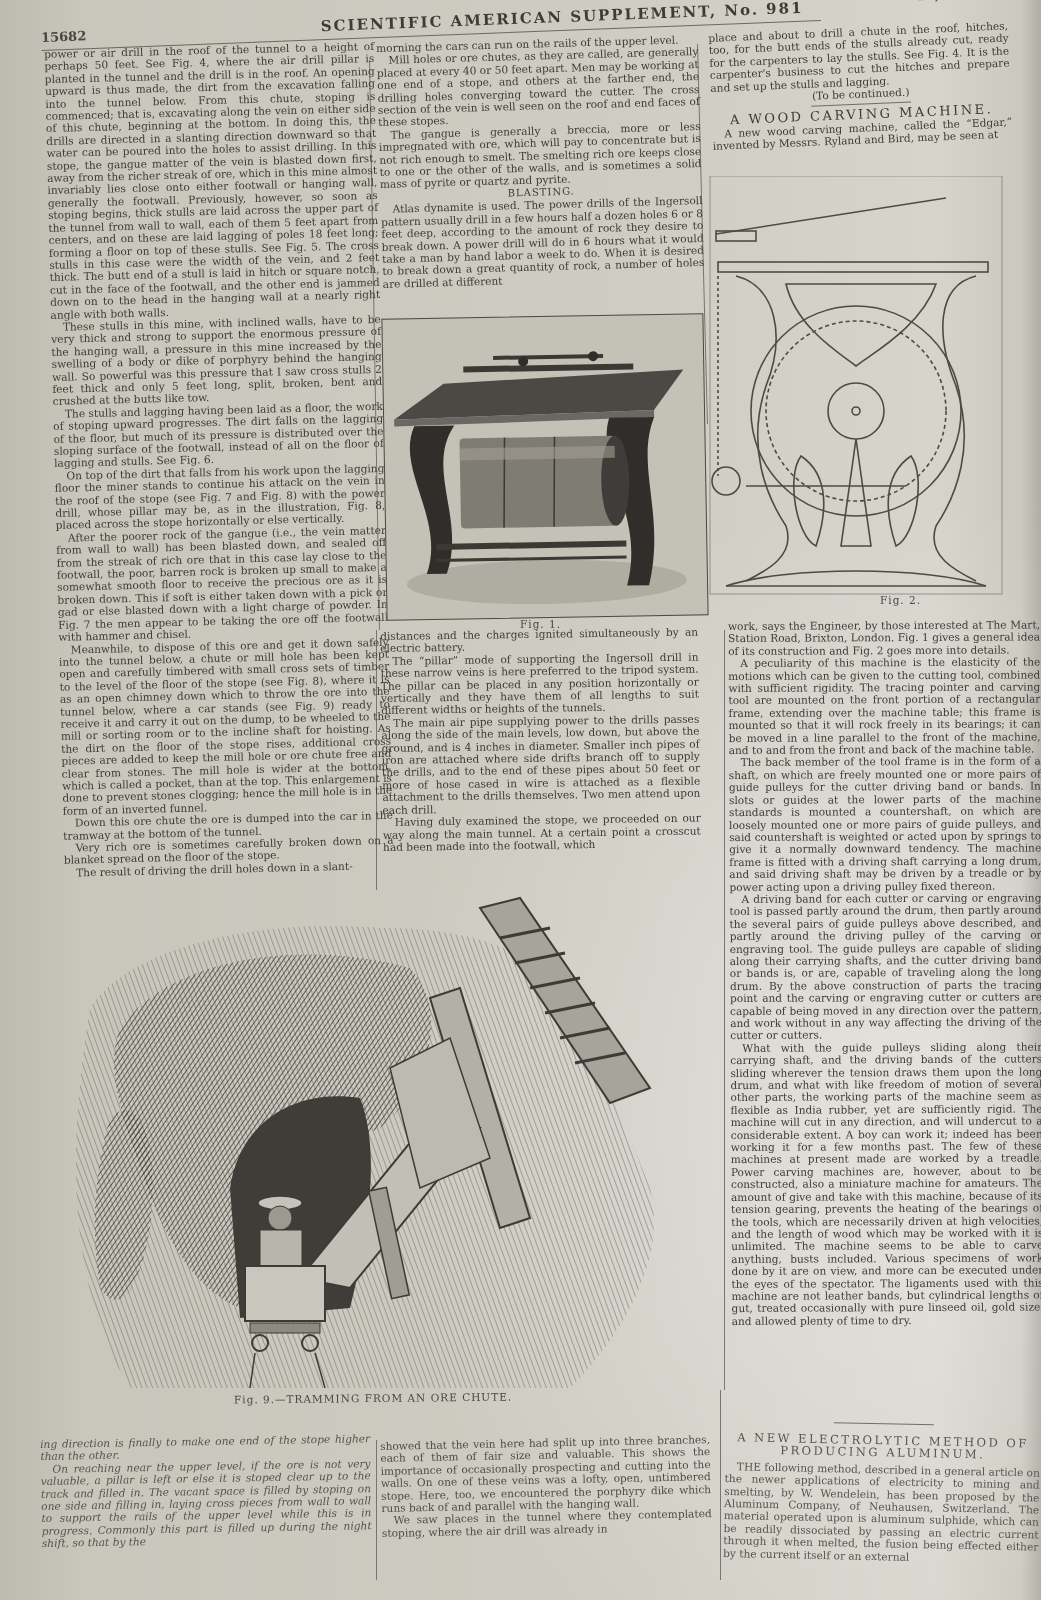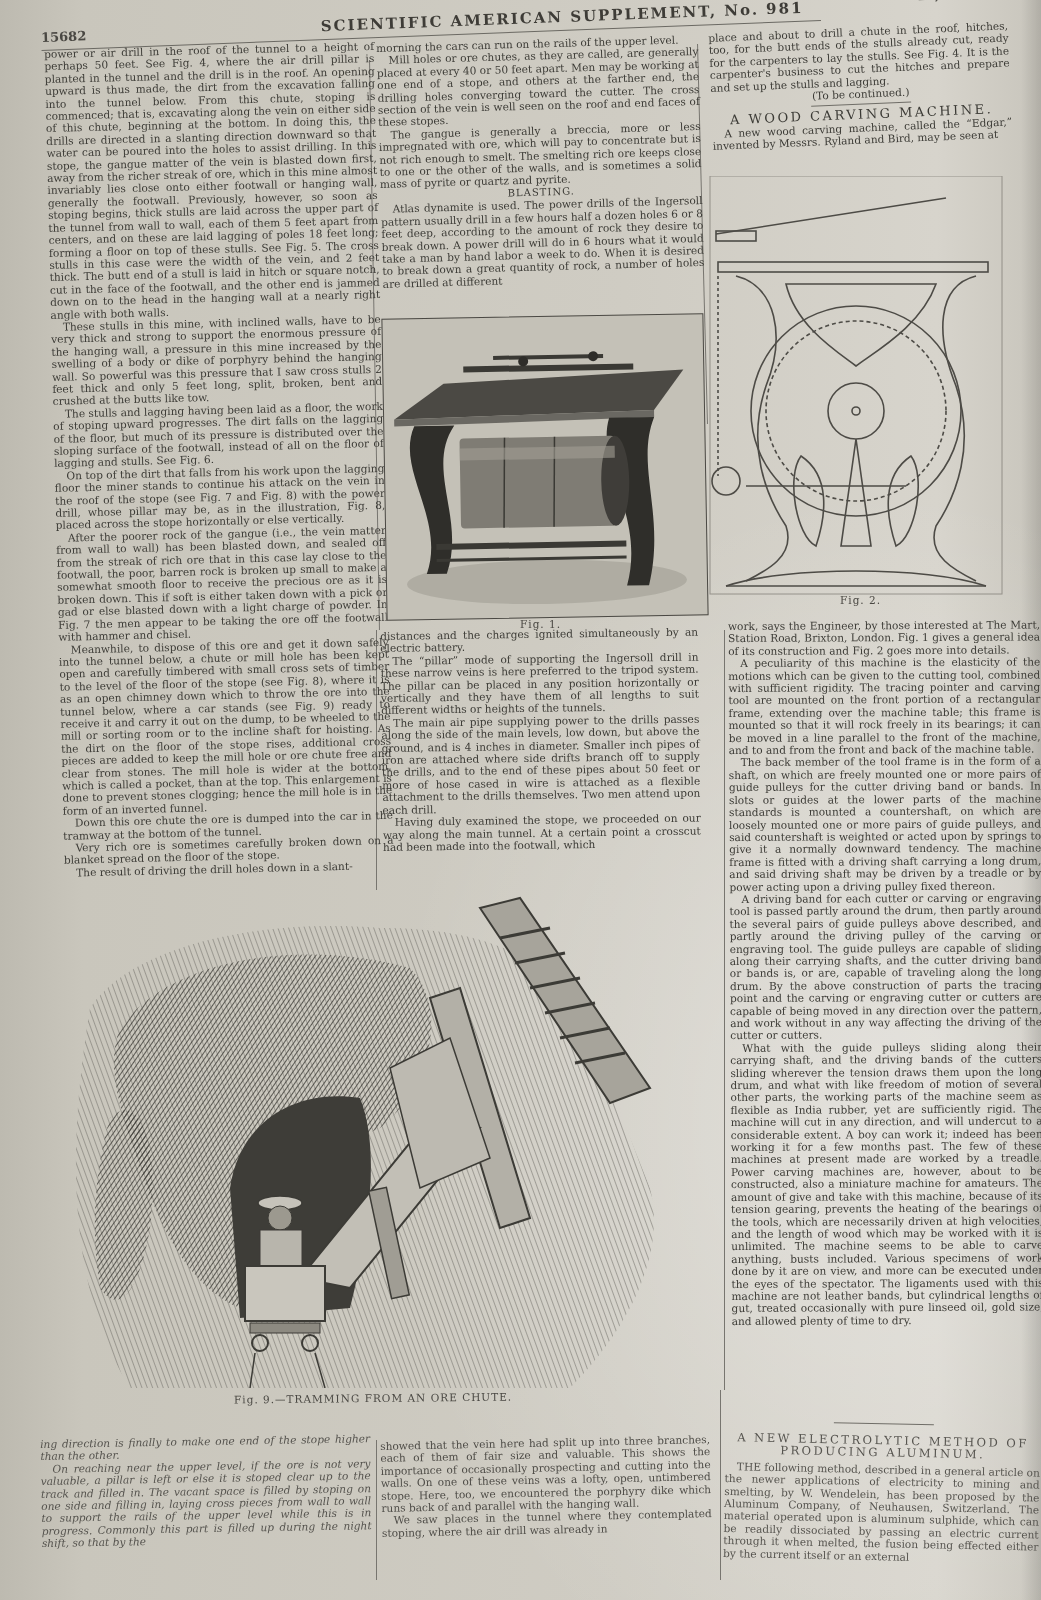--- a/index.html
+++ b/index.html
@@ -152,21 +152,21 @@
         <path d="M95,280 C80,300 90,360 110,370 C120,340 125,300 95,280 Z"></path>
         <path d="M205,280 C220,300 210,360 190,370 C180,340 175,300 205,280 Z"></path>
         <line x1="20" y1="410" x2="280" y2="410"></line>
         <path d="M20,410 C80,390 220,390 280,410"></path>
         <circle cx="20" cy="305" r="14"></circle>
         <line x1="40" y1="310" x2="200" y2="310"></line>
       </g>
       <rect x="4" y="0" width="292" height="418" fill="none" stroke="#6a6862" stroke-width="1" opacity="0.6"></rect>
     </svg>
   </div>
-  <div class="fig-caption" style="left:840px; top:594px;">Fig. 2.</div>
+  <div class="fig-caption" style="left:880px; top:594px;">Fig. 2.</div>
 
   <div class="col col2b">
     <p class="noindent">distances and the charges ignited simultaneously by an electric battery.</p>
     <p>The “pillar” mode of supporting the Ingersoll drill in these narrow veins is here preferred to the tripod system. The pillar can be placed in any position horizontally or vertically and they have them of all lengths to suit different widths or heights of the tunnels.</p>
     <p>The main air pipe supplying power to the drills passes along the side of the main levels, low down, but above the ground, and is 4 inches in diameter. Smaller inch pipes of iron are attached where side drifts branch off to supply the drills, and to the end of these pipes about 50 feet or more of hose cased in wire is attached as a flexible attachment to the drills themselves. Two men attend upon each drill.</p>
     <p>Having duly examined the stope, we proceeded on our way along the main tunnel. At a certain point a crosscut had been made into the footwall, which</p>
   </div>
 
   <div class="col col3b">
     <p class="noindent">work, says the Engineer, by those interested at The Mart, Station Road, Brixton, London. Fig. 1 gives a general idea of its construction and Fig. 2 goes more into details.</p>

